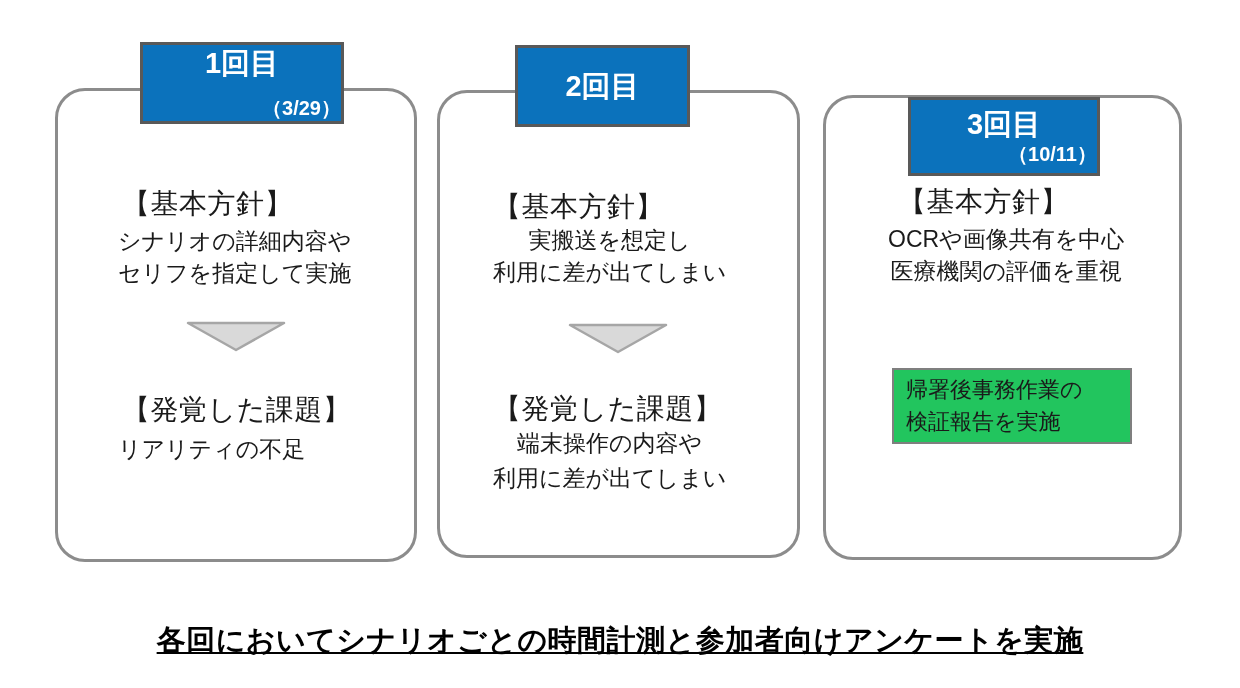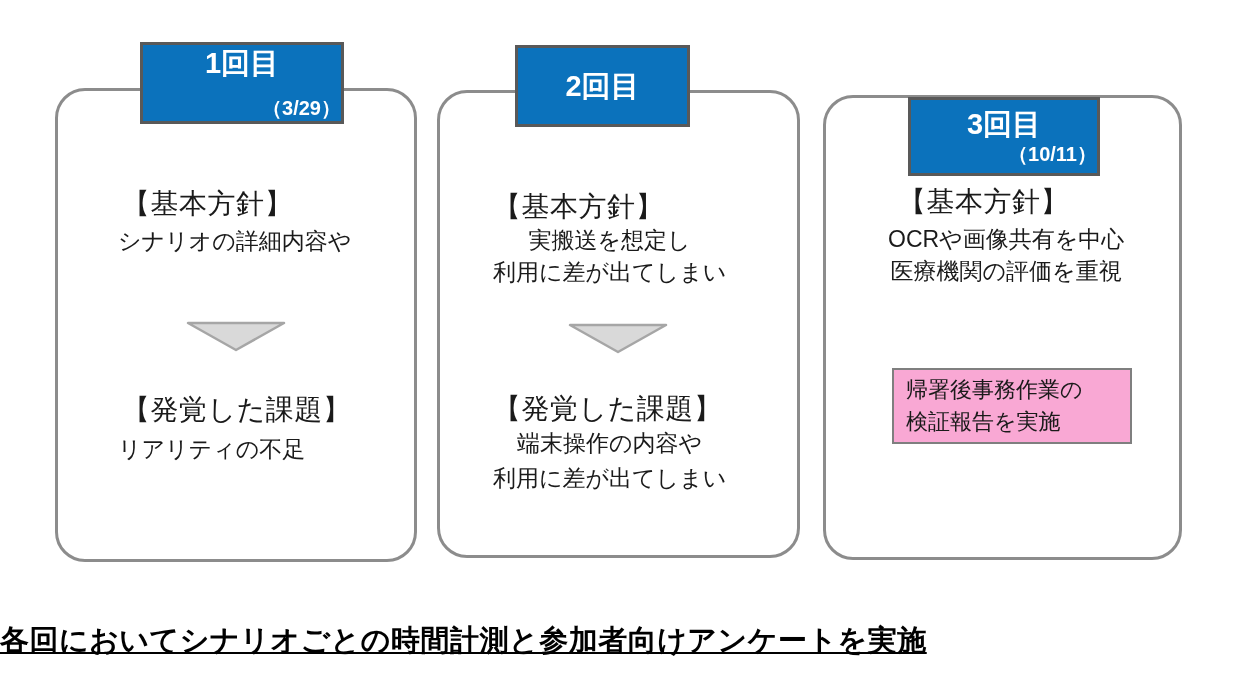--- a/index.html
+++ b/index.html
@@ -90,42 +90,43 @@
   .note-box{
     position:absolute;
     left:66px;top:270px;
     width:240px;height:76px;
     border:2px solid var(--note-border);
     box-sizing:border-box;
     padding:4px 0 0 12px;
     font-size:22px;
     line-height:32px;
     white-space:nowrap;
-    background:#f9a8d4;
+    background:#22c55e;
   }
   .footer-note{
     position:absolute;
     left:0;top:621px;width:100%;
-    text-align:left;
+    text-align:center;
     font-size:29px;
     font-weight:bold;
     text-decoration:underline;
     color:var(--footer-text);
     letter-spacing:0.5px;
   }
 </style>
 </head>
 <body>
 
 <div class="canvas">
 
   <section class="panel panel-1">
     <div class="label p1-policy-label">【基本方針】</div>
     <div class="body-lines p1-policy">
       <div>シナリオの詳細内容や</div>
+      <div>セリフを指定して実施</div>
     </div>
     <svg class="triangle p1-triangle" width="102" height="34" viewBox="0 0 102 34">
       <polygon points="3,3 99,3 51,30"></polygon>
     </svg>
     <div class="label p1-issue-label">【発覚した課題】</div>
     <div class="body-lines p1-issue">
       <div>リアリティの不足</div>
     </div>
   </section>
   <div class="round-header header-1">

